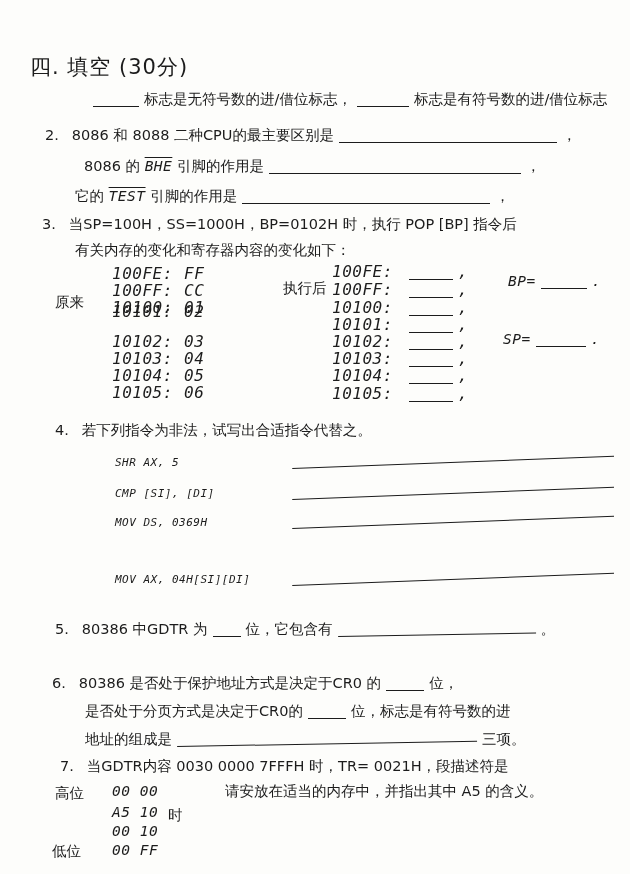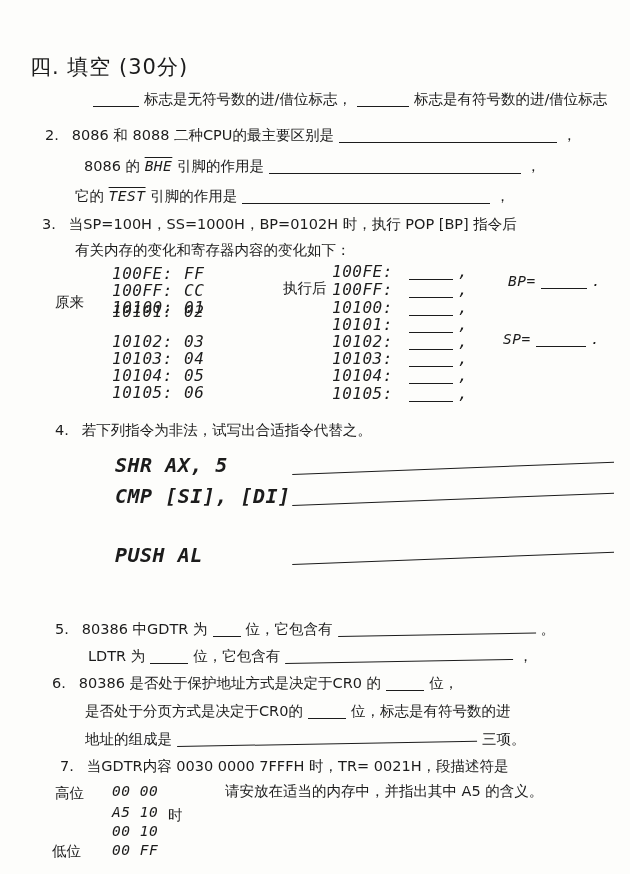--- a/index.html
+++ b/index.html
@@ -14,21 +14,21 @@
   .blank {
     display:inline-block; height:0.95em; margin:0 5px;
     border-bottom:1.6px solid #1c1c1c; vertical-align:-3px;
   }
   .code, .hex { font-family:"DejaVu Sans Mono", monospace; font-style:italic; letter-spacing:0.5px; }
   .ovl { text-decoration:overline; }
   .title { font-size:21px; letter-spacing:1px;margin-top:32px; }
   .memrow { position:absolute; white-space:nowrap; font-size:16px; }
   .memrow .addr { display:inline-block; width:72px; }
   .instr-row { position:absolute; white-space:nowrap; }
-  .instr-row .code { display:inline-block; width:172px; font-size:20px;font-weight:bold; }
+  .instr-row .code { display:inline-block; width:172px; font-size:11px; }
   .instr-row .blank { transform:rotate(-2.2deg); transform-origin:left center; }
   .slant { transform:rotate(-1deg); transform-origin:left center; }
 </style>
 </head>
 <body>
 
 <div class="page">
 
   <div class="line title" style="left:30px; top:22px">四. 填空 (30分)</div>
 
@@ -83,27 +83,25 @@
   </div>
   <div class="line hex" style="left:503px; top:330px">
     <span>SP=</span><span class="blank" style="width:50px"></span><span>.</span>
   </div>
 
   <div class="line" style="left:55px; top:421px">
     <span class="num">4.</span><span>若下列指令为非法，试写出合适指令代替之。</span>
   </div>
   <div class="instr-row" style="left:115px; top:453px"><span class="code">SHR AX, 5</span><span class="blank" style="width:322px"></span></div>
   <div class="instr-row" style="left:115px; top:484px"><span class="code">CMP [SI], [DI]</span><span class="blank" style="width:322px"></span></div>
-  <div class="instr-row" style="left:115px; top:543px"><span class="code">PUSH AL</span><span class="blank" style="width:322px"></span></div>
+  <div class="instr-row" style="left:115px; top:513px"><span class="code">MOV DS, 0369H</span><span class="blank" style="width:322px"></span></div>
+  <div class="instr-row" style="left:115px; top:570px"><span class="code">MOV AX, 04H[SI][DI]</span><span class="blank" style="width:322px"></span></div>
 
   <div class="line" style="left:55px; top:620px">
     <span class="num">5.</span><span>80386 中GDTR 为</span><span class="blank" style="width:28px"></span><span>位，它包含有</span><span class="blank slant" style="width:198px"></span><span>。</span>
-  </div>
-  <div class="line" style="left:88px; top:647px">
-    <span>LDTR 为</span><span class="blank" style="width:38px"></span><span>位，它包含有</span><span class="blank slant" style="width:228px"></span><span>，</span>
   </div>
 
   <div class="line" style="left:52px; top:674px">
     <span class="num">6.</span><span>80386 是否处于保护地址方式是决定于CR0 的</span><span class="blank" style="width:38px"></span><span>位，</span>
   </div>
   <div class="line" style="left:85px; top:702px">
     <span>是否处于分页方式是决定于CR0的</span><span class="blank" style="width:38px"></span><span>位，标志是有符号数的进</span>
   </div>
   <div class="line" style="left:85px; top:730px">
     <span>地址的组成是</span><span class="blank slant" style="width:300px"></span><span>三项。</span>

